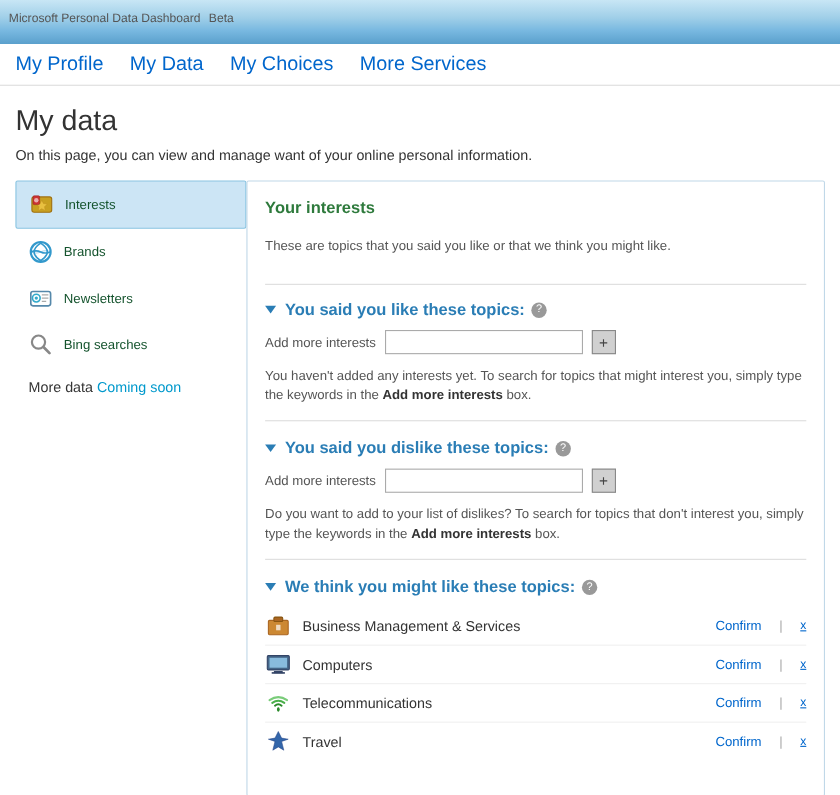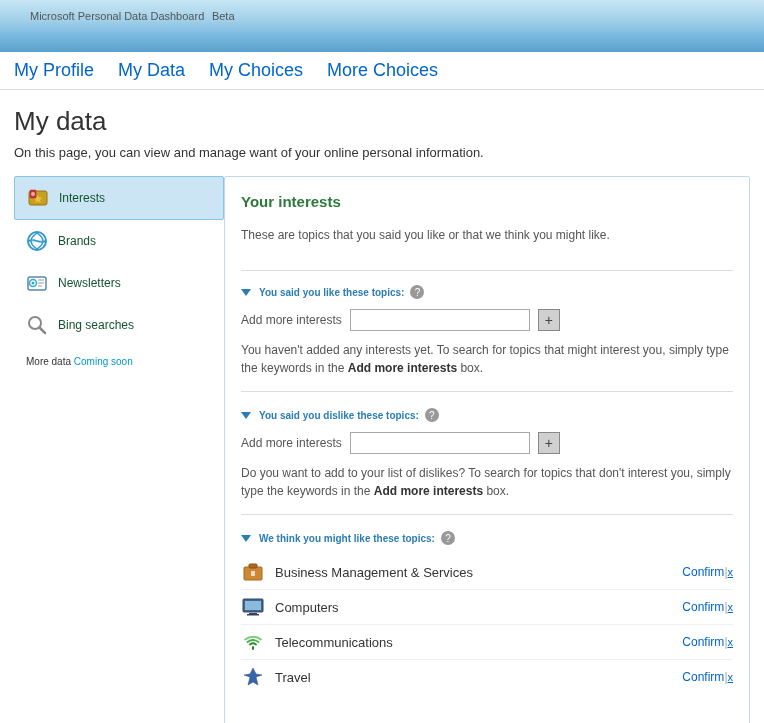--- a/index.html
+++ b/index.html
@@ -1,22 +1,22 @@
 <!DOCTYPE html>
 <html><head>
   <meta charset="utf-8">
   <style>
     * { box-sizing: border-box; margin: 0; padding: 0; }
     body { font-family: Arial, sans-serif; font-size: 13px; color: #333; background: #fff; }
 
     
     .header {
       background: linear-gradient(to bottom, #c8e6f5 0%, #a0cfe8 40%, #78b8e0 70%, #5aa0cc 100%);
-      padding: 8px 14px 0 26px;
-      height: 52px;
+      padding: 8px 14px 0 4px;
+      height: 40px;
       position: relative;
     }
     .header-title {
       font-size: 13px;
       color: #333;
       padding-top: 6px;
     }
     .header-title span {
       color: #555;
       font-size: 11px;
@@ -82,21 +82,21 @@
     .sidebar-icon {
       width: 22px;
       height: 22px;
       display: flex;
       align-items: center;
       justify-content: center;
       flex-shrink: 0;
     }
     .more-data {
       padding: 10px 12px;
-      font-size: 10px;
+      font-size: 13px;
       color: #333;
     }
     .more-data a {
       color: #0099cc;
       text-decoration: none;
     }
 
     
     .content-panel {
       flex: 1;
@@ -130,21 +130,21 @@
       padding-bottom: 0;
     }
     .section-header {
       display: flex;
       align-items: center;
       gap: 6px;
       margin-bottom: 10px;
       cursor: pointer;
     }
     .section-title {
-      font-size: 10px;
+      font-size: 15px;
       color: #2a7db5;
       font-weight: bold;
     }
     .help-icon {
       width: 14px;
       height: 14px;
       border-radius: 50%;
       background: #999;
       color: #fff;
       font-size: 10px;
@@ -225,21 +225,21 @@
       flex-shrink: 0;
     }
     .topic-name {
       flex: 1;
       font-size: 13px;
       color: #333;
     }
     .topic-actions {
       display: flex;
       align-items: center;
-      gap: 0;
+      gap: 16px;
       font-size: 12px;
     }
     .topic-confirm {
       color: #0066cc;
       cursor: pointer;
       text-decoration: none;
     }
     .topic-divider {
       color: #aaa;
     }
@@ -256,21 +256,21 @@
   <span class="header-title">
     <span>Microsoft Personal Data Dashboard</span>
     <span>Beta</span>
   </span>
 </div>
 
 <div class="nav">
   <a href="#">My Profile</a>
   <a href="#">My Data</a>
   <a href="#">My Choices</a>
-  <a href="#">More Choices</a>
+  <a href="#">More Services</a>
 </div>
 
 <div class="page-body">
   <h1 class="page-title">My data</h1>
   <p class="page-desc">On this page, you can view and manage want of your online personal information.</p>
 
   <div class="main-layout">
 
     <div class="sidebar">
 

